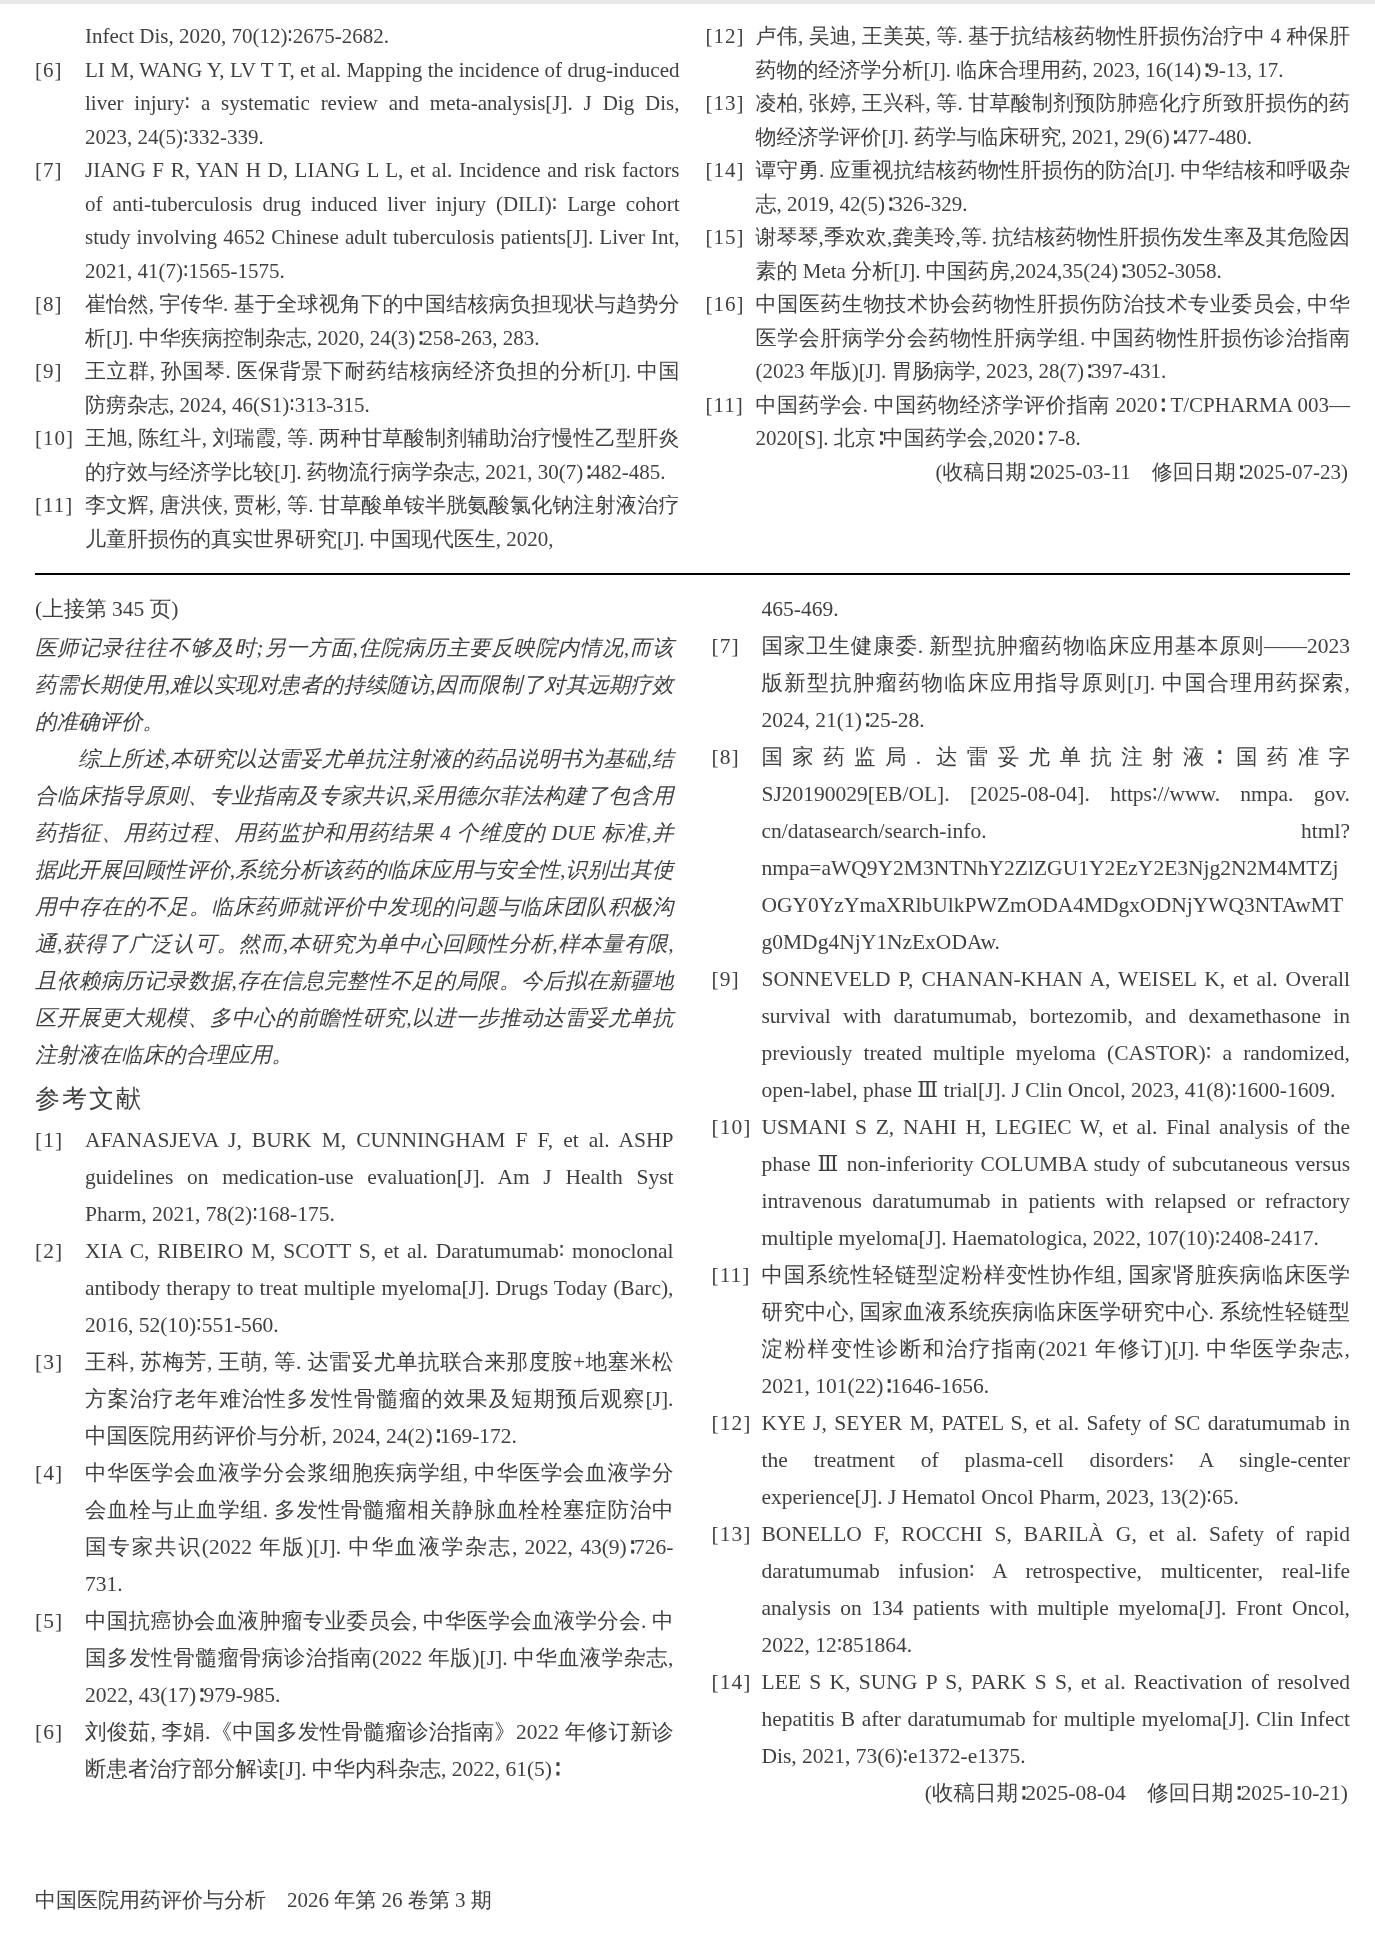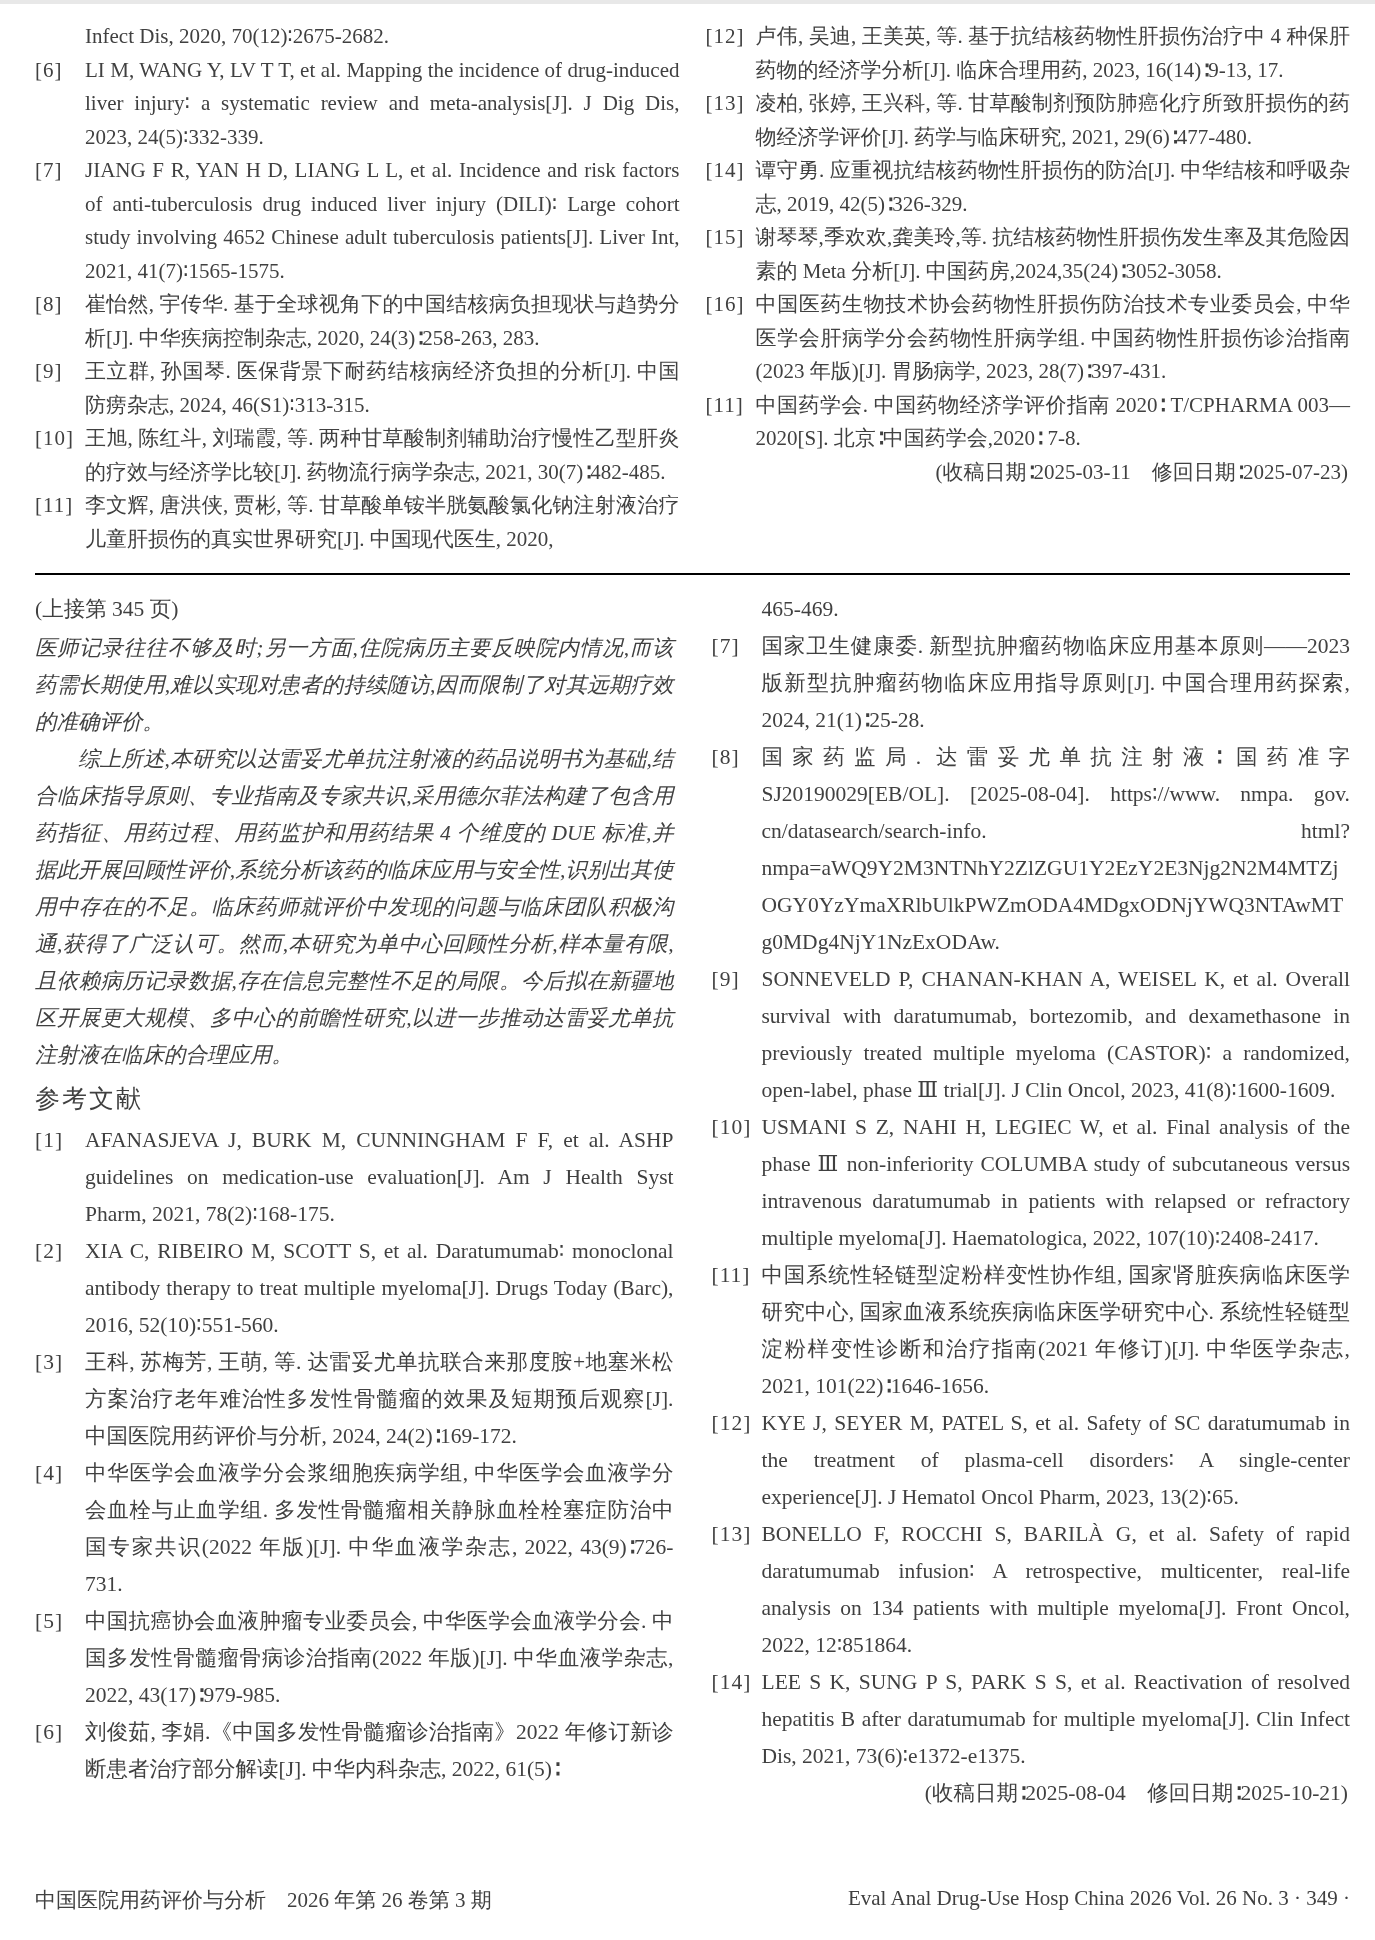--- a/index.html
+++ b/index.html
@@ -208,16 +208,15 @@
             <span class="ref-label">[14]</span>
             <span class="ref-text">LEE S K, SUNG P S, PARK S S, et al. Reactivation of resolved hepatitis B after daratumumab for multiple myeloma[J]. Clin Infect Dis, 2021, 73(6)∶e1372-e1375.</span>
           </div>
         </div>
       <div class="dates-line">(收稿日期∶2025-08-04　修回日期∶2025-10-21)</div>
     </div>
   </div>
 
   <div class="footer">
     <div class="footer-left">中国医院用药评价与分析　2026 年第 26 卷第 3 期</div>
-    <div class="footer-right">Eval Anal Drug-Use Hosp China 2026 Vol. 26 No. 3 · 349 ·</div>
   </div>
 
 </div>
 
 </body></html>

